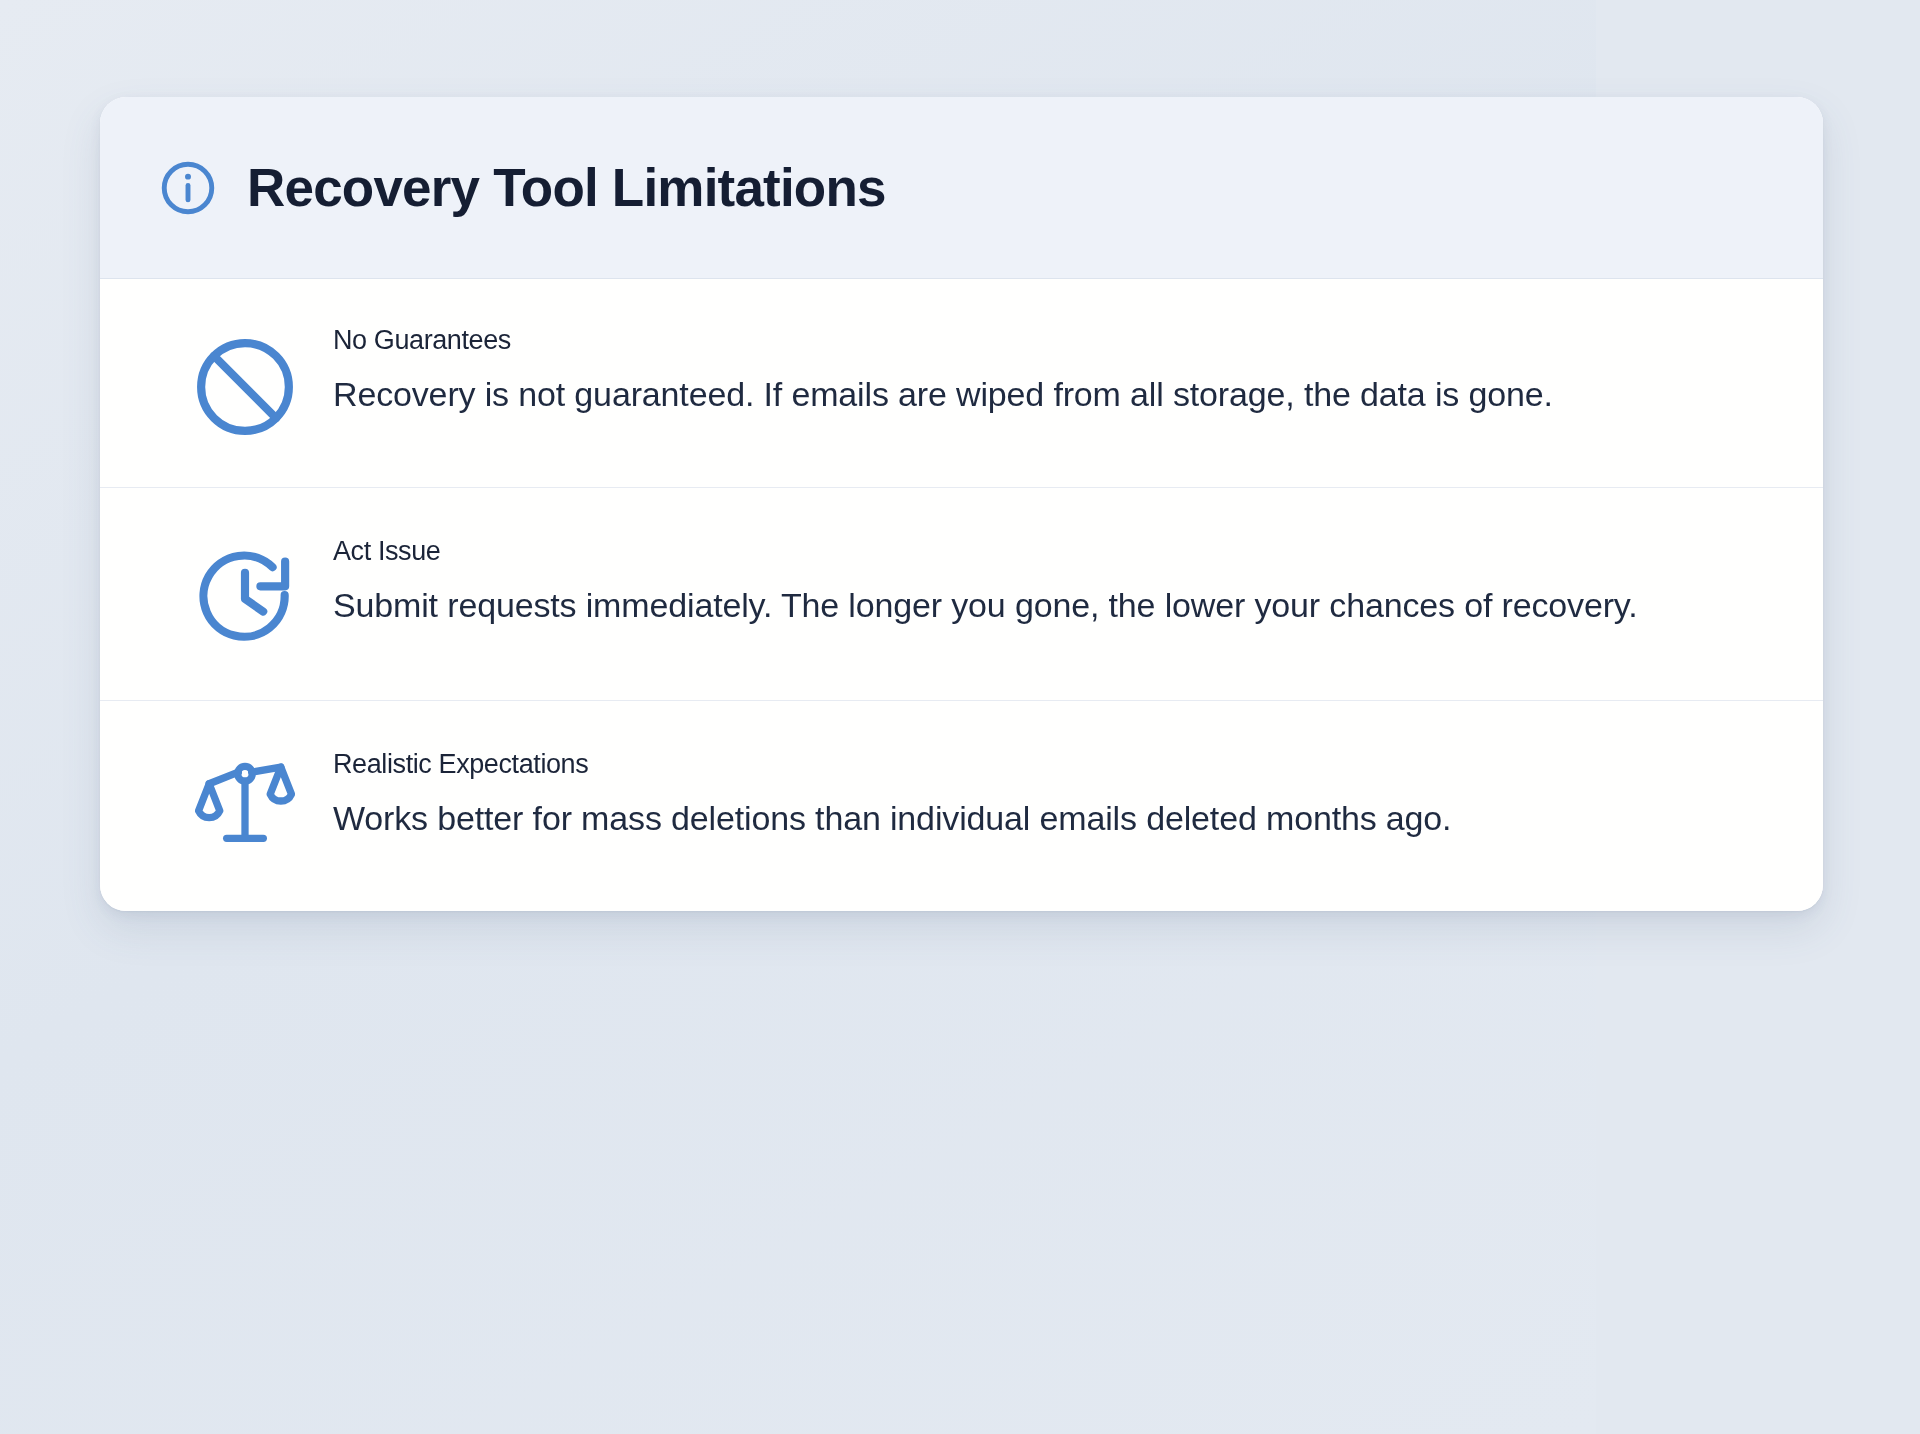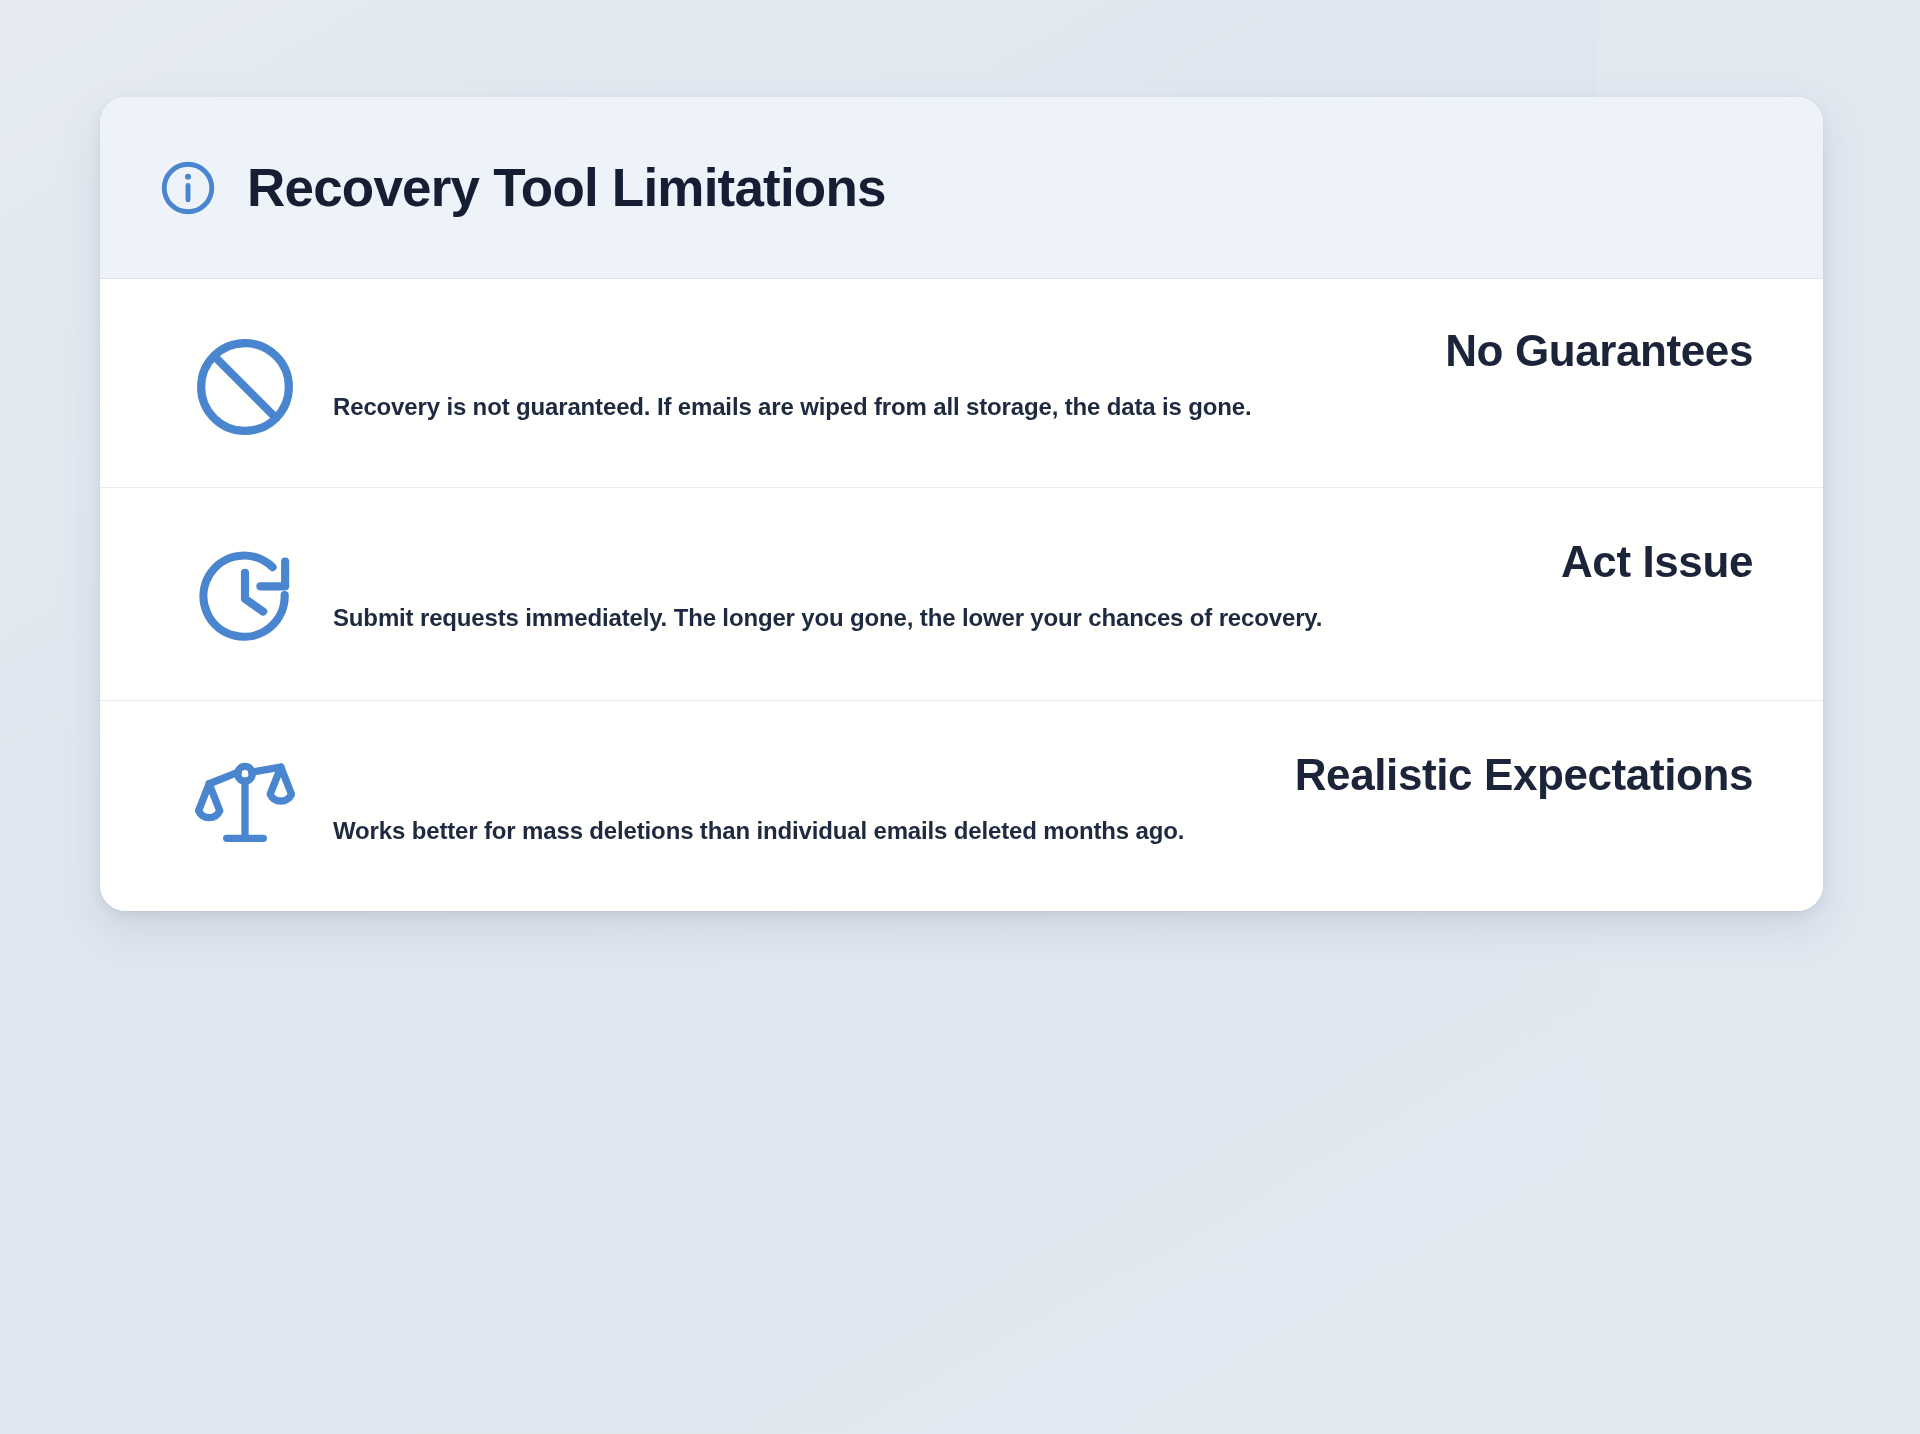--- a/index.html
+++ b/index.html
@@ -88,32 +88,31 @@
   }
   .row-icon.compact { width: 100px; height: 100px; }
 
   .row-body {
     flex: 1 1 auto;
     min-width: 0;
     padding-right: 10px;
   }
 
   .row-title {
-    font-size: 44px;
-    font-weight: 700;
+    font-size: 27px;
+    font-weight: 400;
     color: #1b2438;
     letter-spacing: -0.4px;
     line-height: 1.18;
     margin-bottom: 13px;
-    text-align: right;
   }
 
   .row-desc {
-    font-size: 24px;
-    font-weight: 700;
+    font-size: 34px;
+    font-weight: 400;
     color: #1f2a40;
     line-height: 1.42;
     letter-spacing: -0.15px;
     max-width: 1385px;
   }
 
   
   .row-0 { padding-top: 46px; padding-bottom: 44px; }
   .row-1 { padding-top: 48px; padding-bottom: 46px; }
   .row-2 { padding-top: 48px; padding-bottom: 46px; }

